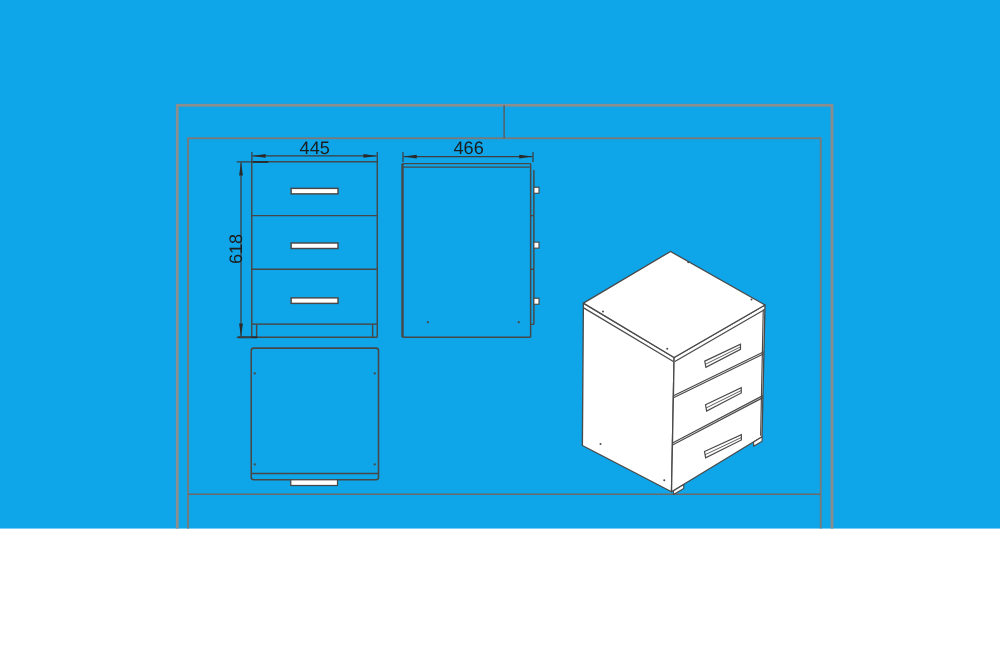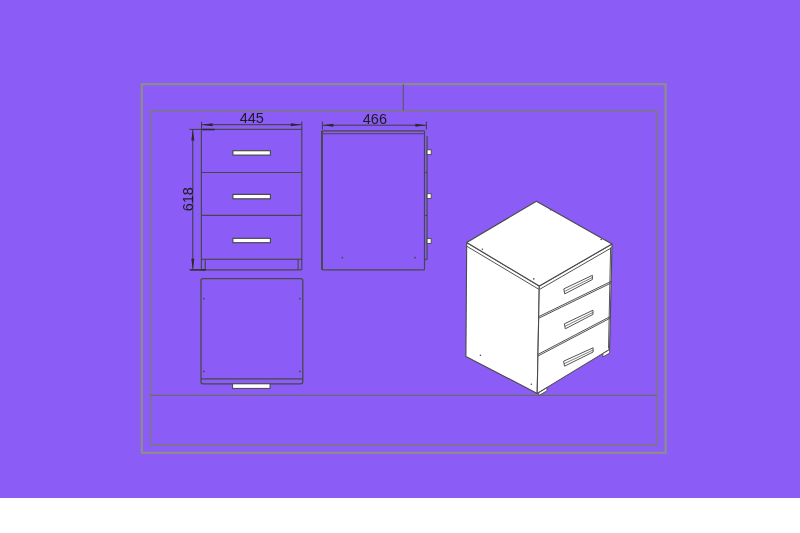--- a/index.html
+++ b/index.html
@@ -1,16 +1,16 @@
 <!DOCTYPE html>
 <html><head>
 <meta charset="utf-8">
 <style>
   html,body{margin:0;padding:0;background:#fff;}
-  .wrap{width:800px;height:498px;position:relative;background:#8b5cf6;overflow:hidden;}
+  .wrap{width:800px;height:423px;position:relative;background:#0ea5e9;overflow:hidden;}
   svg{position:absolute;left:0;top:0;filter:blur(0.33px);}
   text{font-family:"Liberation Sans", sans-serif;fill:#1d1d1d;}
 </style>
 </head>
 <body>
 <div class="wrap">
 <svg width="800" height="533" viewBox="0 0 800 533">
 
   <g fill="none">
     <rect x="141.8" y="84.2" width="523.8" height="368.6" stroke="#8d8d8d" stroke-width="2.2"></rect>

